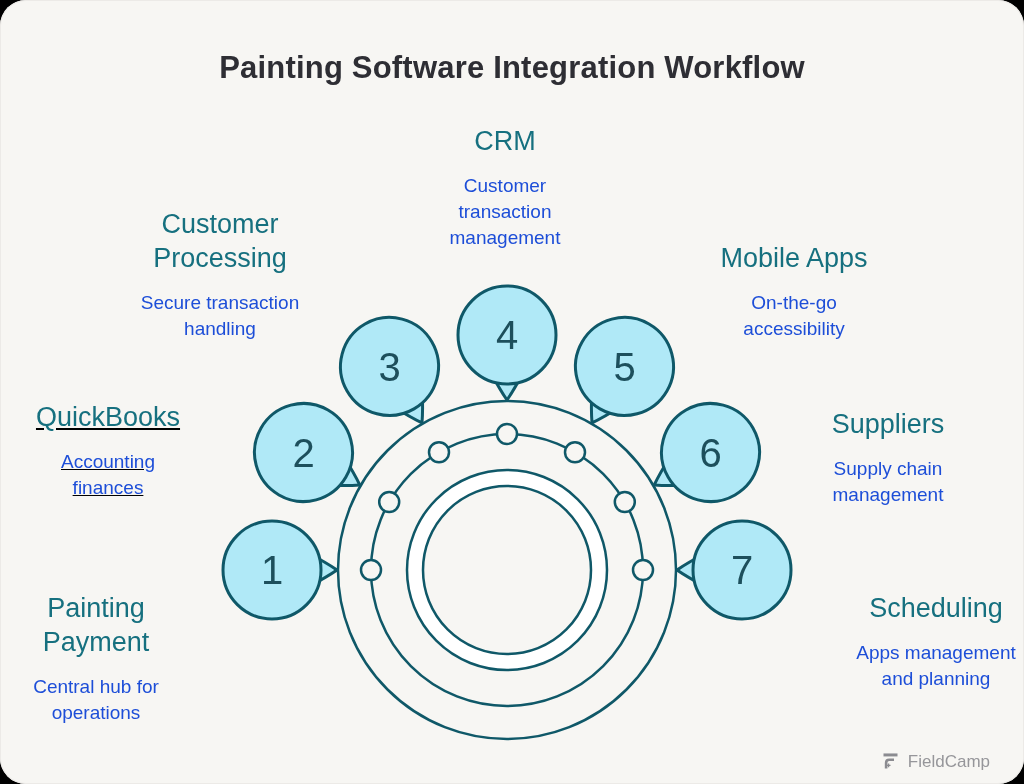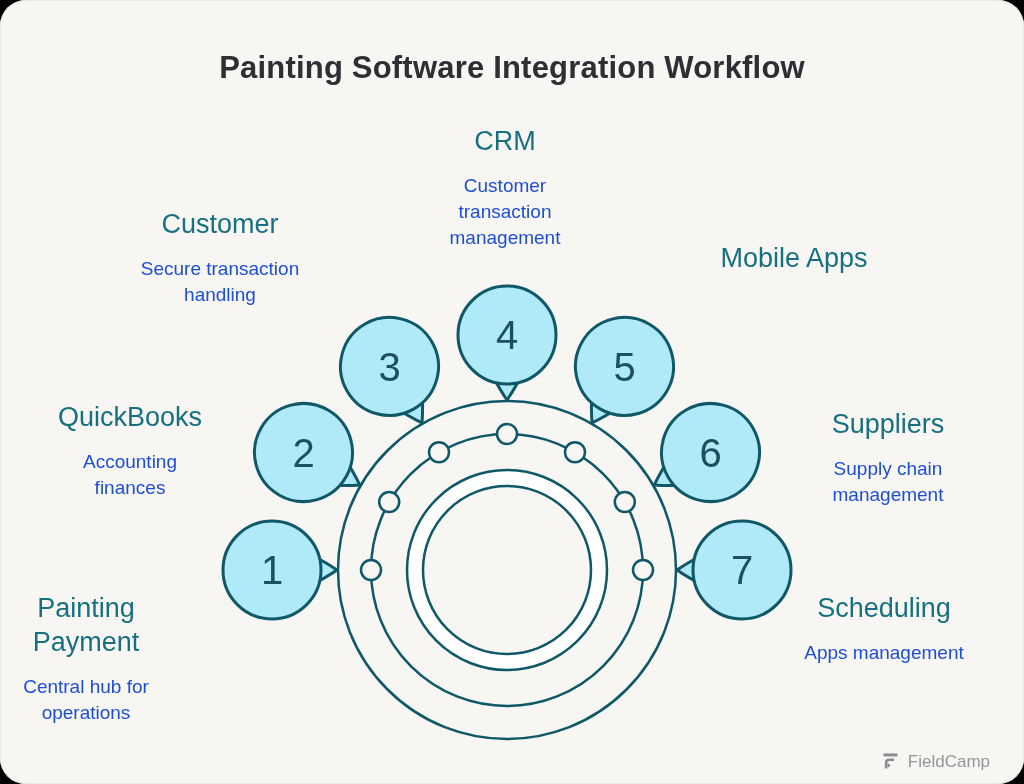--- a/index.html
+++ b/index.html
@@ -35,44 +35,45 @@
   }
   .brand-text{color:#96969a;font-size:17px;font-weight:500;}
 </style>
 </head>
 <body>
 
 <div class="card">
 
   <div class="title">Painting Software Integration Workflow</div>
 
-  <div class="step-label" style="left:86px;top:591px;">
+  <div class="step-label" style="left:96px;top:591px;">
     <div class="step-heading">
       <span class="line">Painting</span>
       <span class="line">Payment</span>
     </div>
     <div class="step-desc">
       <span class="line">Central hub for</span>
       <span class="line">operations</span>
     </div>
   </div>
 
-  <div class="step-label" style="left:130px;top:400px;">
+  <div class="step-label" style="left:108px;top:400px;text-decoration:underline;">
     <div class="step-heading">
       <span class="line">QuickBooks</span>
     </div>
     <div class="step-desc">
       <span class="line">Accounting</span>
       <span class="line">finances</span>
     </div>
   </div>
 
   <div class="step-label" style="left:220px;top:207px;">
     <div class="step-heading">
       <span class="line">Customer</span>
+      <span class="line">Processing</span>
     </div>
     <div class="step-desc">
       <span class="line">Secure transaction</span>
       <span class="line">handling</span>
     </div>
   </div>
 
   <div class="step-label" style="left:505px;top:124px;">
     <div class="step-heading">
       <span class="line">CRM</span>
@@ -81,38 +82,43 @@
       <span class="line">Customer</span>
       <span class="line">transaction</span>
       <span class="line">management</span>
     </div>
   </div>
 
   <div class="step-label" style="left:794px;top:241px;">
     <div class="step-heading">
       <span class="line">Mobile Apps</span>
     </div>
+    <div class="step-desc">
+      <span class="line">On-the-go</span>
+      <span class="line">accessibility</span>
+    </div>
   </div>
 
   <div class="step-label" style="left:888px;top:407px;">
     <div class="step-heading">
       <span class="line">Suppliers</span>
     </div>
     <div class="step-desc">
       <span class="line">Supply chain</span>
       <span class="line">management</span>
     </div>
   </div>
 
-  <div class="step-label" style="left:884px;top:591px;">
+  <div class="step-label" style="left:936px;top:591px;">
     <div class="step-heading">
       <span class="line">Scheduling</span>
     </div>
     <div class="step-desc">
       <span class="line">Apps management</span>
+      <span class="line">and planning</span>
     </div>
   </div>
 
   <svg class="diagram" width="620" height="510" viewBox="0 0 620 510">
     <g stroke="#0f5868" fill="none" stroke-width="2.5">
 
       <circle cx="310" cy="305" r="169"></circle>
 
       <circle cx="310" cy="305" r="136"></circle>
 

